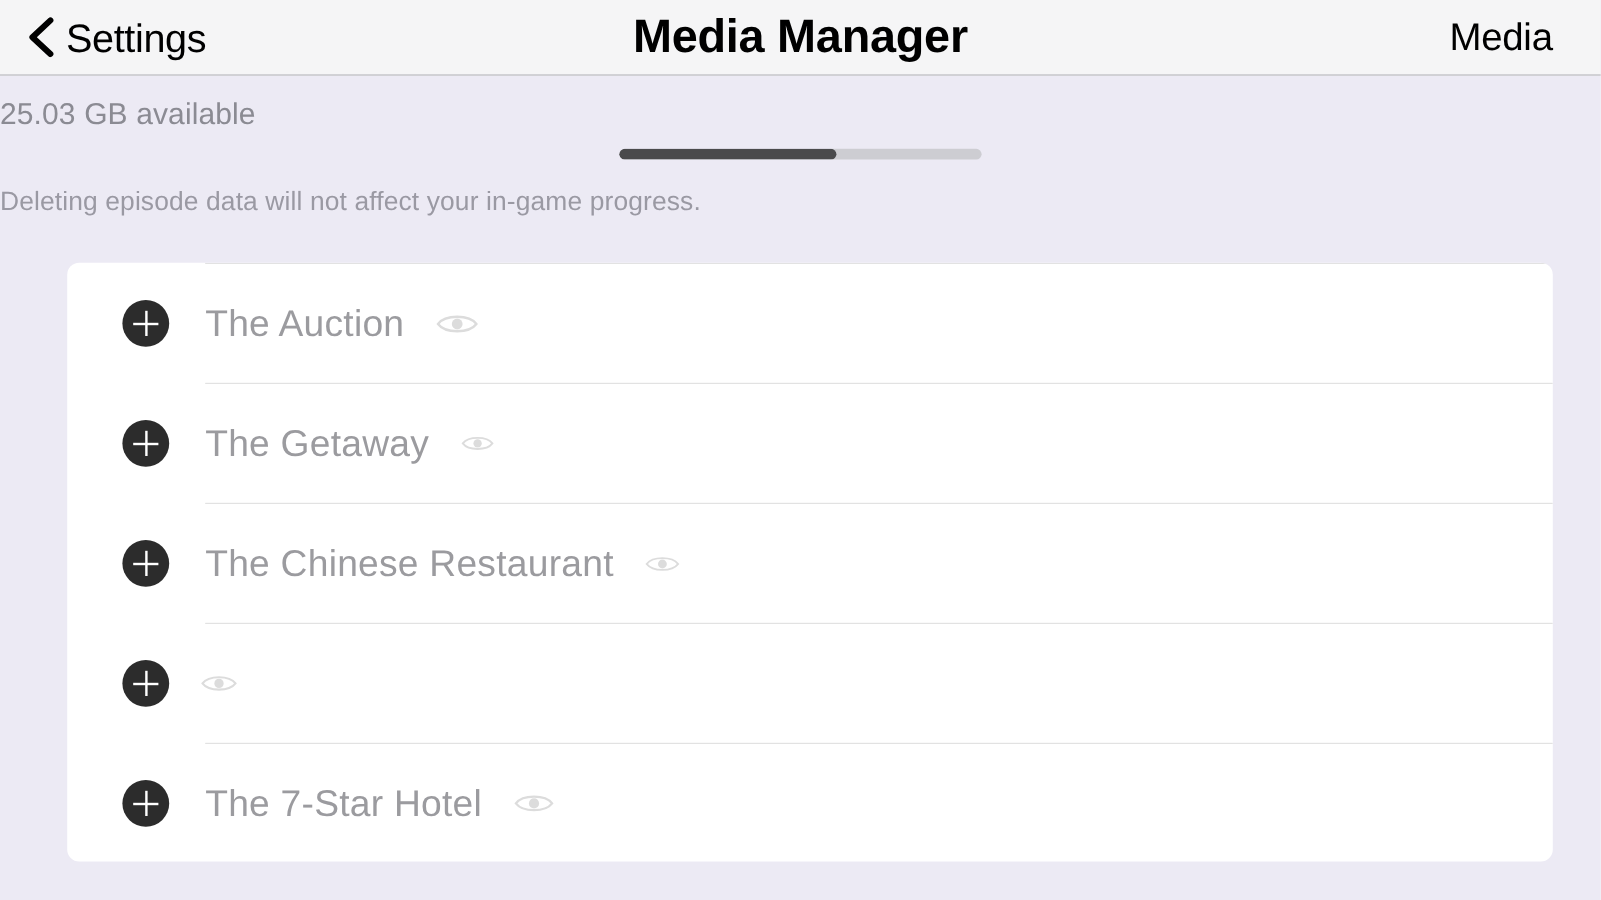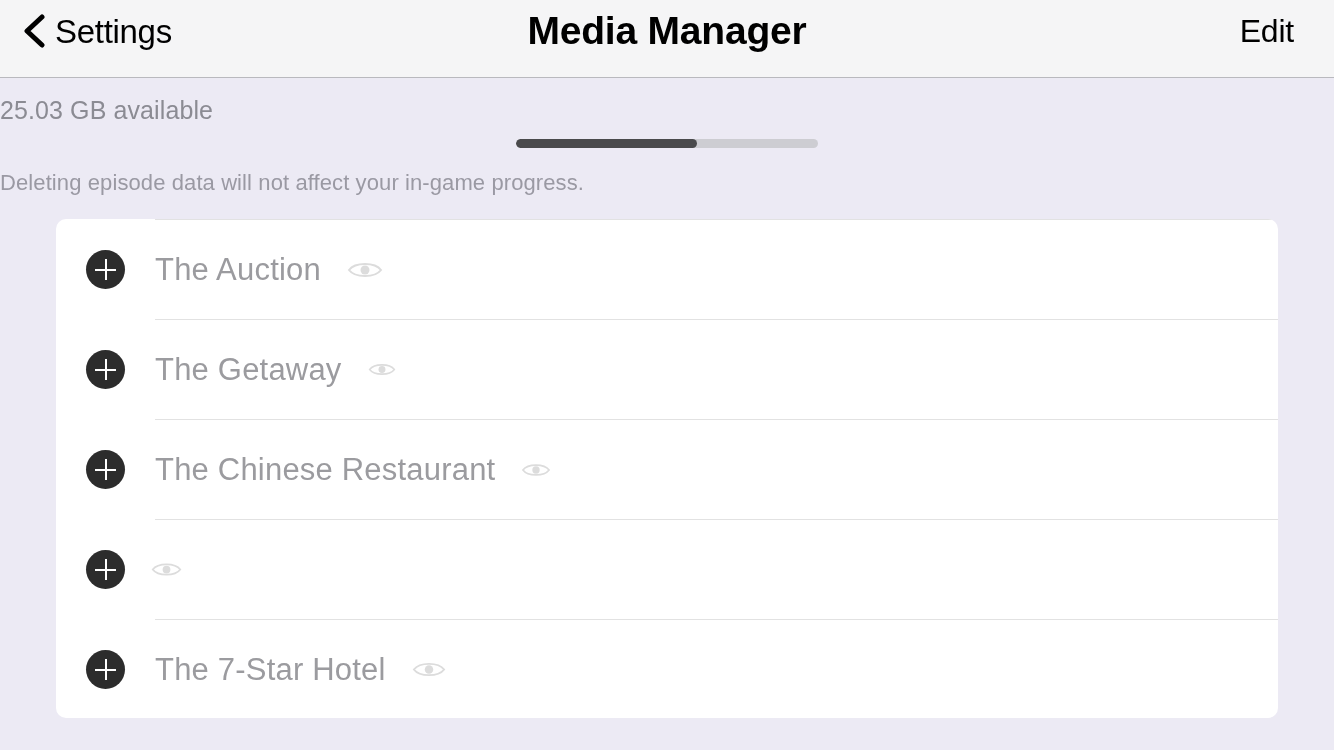--- a/index.html
+++ b/index.html
@@ -11,21 +11,21 @@
     height: 750px;
     overflow: hidden;
     background: #eceaf4;
     font-family: "Liberation Sans", sans-serif;
     -webkit-font-smoothing: antialiased;
   }
 
   
   .navbar {
     position: relative;
-    height: 78px;
+    height: 63px;
     background: #f5f5f6;
     border-bottom: 1px solid #b9b9be;
     box-sizing: border-box;
   }
   .nav-back {
     position: absolute;
     left: 22px;
     top: 0;
     height: 62px;
     display: flex;
@@ -104,20 +104,21 @@
   
   .card {
     position: absolute;
     left: 56px;
     top: 219px;
     width: 1222px;
     height: 499px;
     background: #fff;
     border-radius: 10px;
     overflow: hidden;
+    padding-left: 16px;
   }
   .row-sep {
     height: 1px;
     background: #e2e2e2;
     margin-left: 99px;
   }
   .row {
     height: 99px;
     display: flex;
     align-items: center;
@@ -172,21 +173,21 @@
 <body>
 
 <div class="navbar">
   <div class="nav-back">
     <svg class="chev" viewBox="0 0 24 34">
       <path d="M20 3 L5 17 L20 31" fill="none" stroke="#000" stroke-width="5" stroke-linecap="round" stroke-linejoin="round"></path>
     </svg>
     <span class="nav-back-label">Settings</span>
   </div>
   <div class="nav-title">Media Manager</div>
-  <div class="nav-edit">Edit</div>
+  <div class="nav-edit">Media</div>
 </div>
 
 <div class="storage">
   <div class="storage-label">25.03 GB available</div>
   <div class="progress-wrap">
     <div class="progress-fill" id="progress-fill" style="width: 60%;"></div>
   </div>
   <div class="storage-note">Deleting episode data will not affect your in-game progress.</div>
 </div>
 

